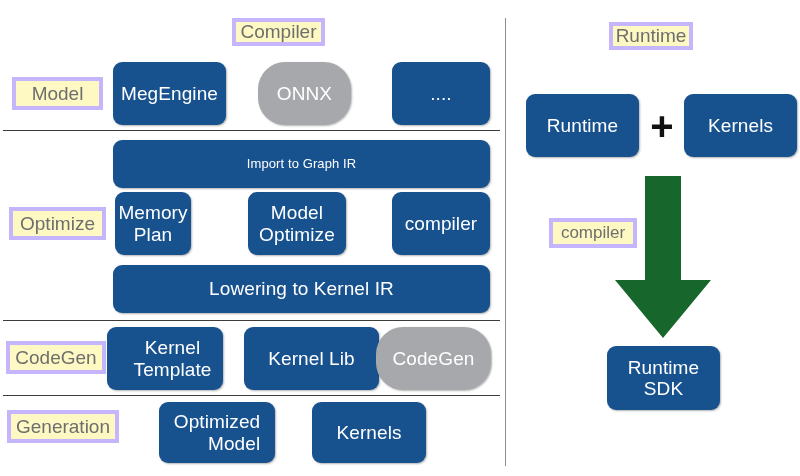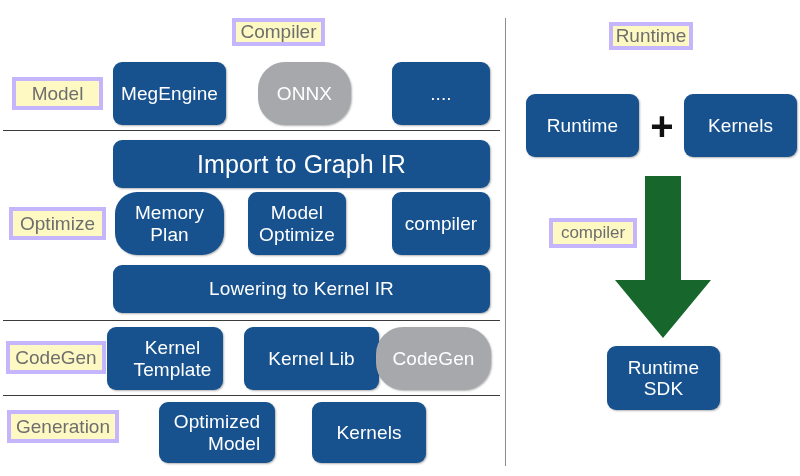--- a/index.html
+++ b/index.html
@@ -88,25 +88,25 @@
   <div class="tag" style="left:12px; top:77px; width:91px; height:33px; font-size:19px;">Model</div>
 
   <div class="node blue" style="left:113px; top:62px; width:113px; height:63px; font-size:19px;">MegEngine</div>
 
   <div class="node gray" style="left:258px; top:62px; width:93px; height:63px; font-size:19px;">ONNX</div>
 
   <div class="node blue" style="left:392px; top:62px; width:98px; height:63px; font-size:19px;">....</div>
 
   <div class="hline" style="left:3px; top:130px; width:497px;"></div>
 
-  <div class="node blue" style="left:113px; top:140px; width:377px; height:48px; font-size:25px;">Import to Graph IR</div>
+  <div class="node blue" style="left:113px; top:140px; width:377px; height:48px; font-size:13px;">Import to Graph IR</div>
 
   <div class="tag" style="left:9px; top:207px; width:97px; height:33px; font-size:19px;">Optimize</div>
 
-  <div class="node blue" style="left:115px; top:192px; width:109px; height:63px; font-size:19px;border-radius:22px;">Memory
+  <div class="node blue" style="left:115px; top:192px; width:76px; height:63px; font-size:19px;">Memory
 Plan</div>
 
   <div class="node blue" style="left:248px; top:192px; width:98px; height:63px; font-size:19px;">Model
 Optimize</div>
 
   <div class="node blue" style="left:392px; top:192px; width:98px; height:63px; font-size:19px;">compiler</div>
 
   <div class="node blue" style="left:113px; top:265px; width:377px; height:48px; font-size:19px;">Lowering to Kernel IR</div>
 
   <div class="hline" style="left:3px; top:320px; width:497px;"></div>

